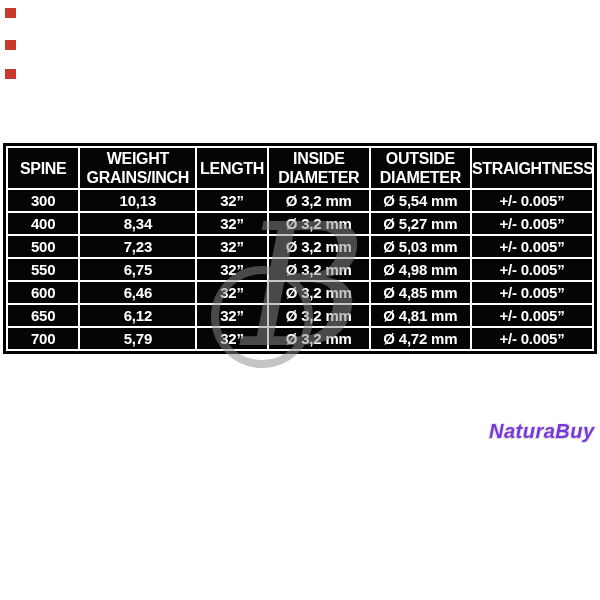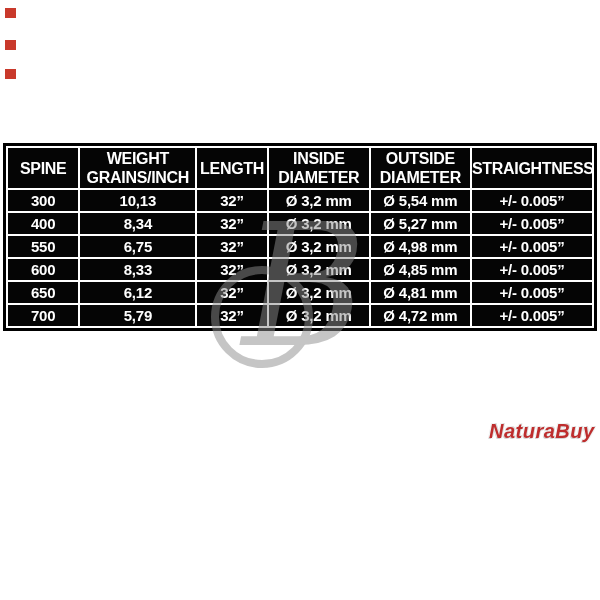--- a/index.html
+++ b/index.html
@@ -67,21 +67,21 @@
   }
 
   
   .brand-watermark {
     position: absolute;
     left: 489px; top: 420px;
     font-size: 20px;
     font-weight: bold;
     font-style: italic;
     letter-spacing: 0.5px;
-    color: #b91c1c;
+    color: #6d28d9;
     text-shadow:
       -1px -1px 0 #f2f2f2,
        1px -1px 0 #d9d9d9,
       -1px  1px 0 #d0d0d0,
        1px  1px 0 #f5f5f5,
        0 0 3px rgba(255,255,255,0.8);
     opacity: 0.92;
     pointer-events: none;
   }
 </style>
@@ -125,30 +125,38 @@
       </tr>
       <tr>
         <td>400</td>
         <td>8,34</td>
         <td>32”</td>
         <td>Ø 3,2 mm</td>
         <td>Ø 5,27 mm</td>
         <td>+/- 0.005”</td>
       </tr>
       <tr>
+        <td>500</td>
+        <td>7,23</td>
+        <td>32”</td>
+        <td>Ø 3,2 mm</td>
+        <td>Ø 5,03 mm</td>
+        <td>+/- 0.005”</td>
+      </tr>
+      <tr>
         <td>550</td>
         <td>6,75</td>
         <td>32”</td>
         <td>Ø 3,2 mm</td>
         <td>Ø 4,98 mm</td>
         <td>+/- 0.005”</td>
       </tr>
       <tr>
         <td>600</td>
-        <td>8,33</td>
+        <td>6,46</td>
         <td>32”</td>
         <td>Ø 3,2 mm</td>
         <td>Ø 4,85 mm</td>
         <td>+/- 0.005”</td>
       </tr>
       <tr>
         <td>650</td>
         <td>6,12</td>
         <td>32”</td>
         <td>Ø 3,2 mm</td>

